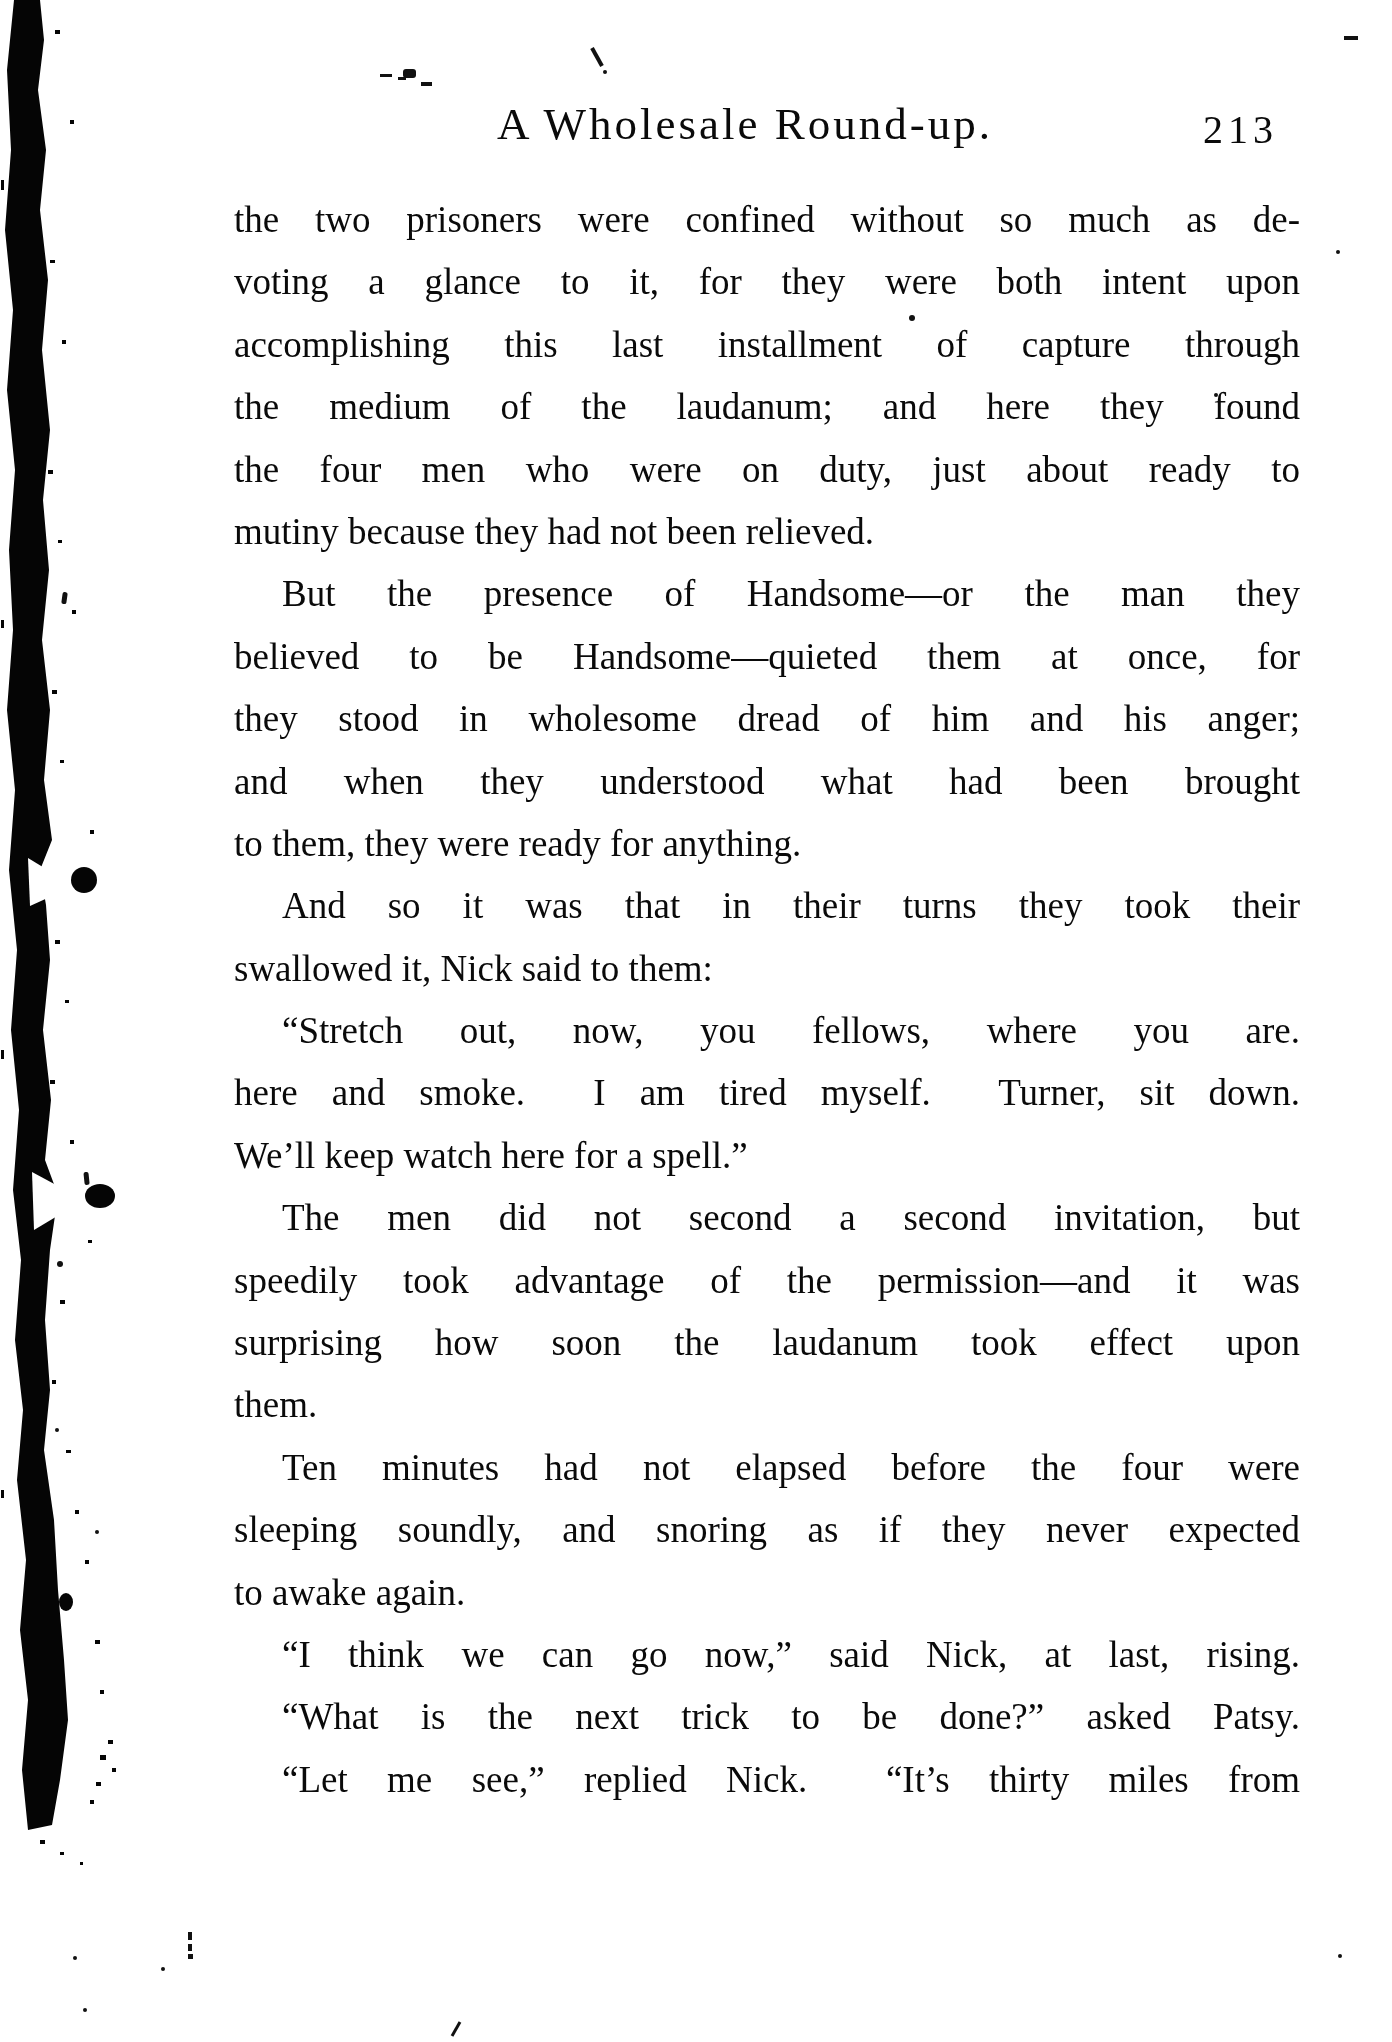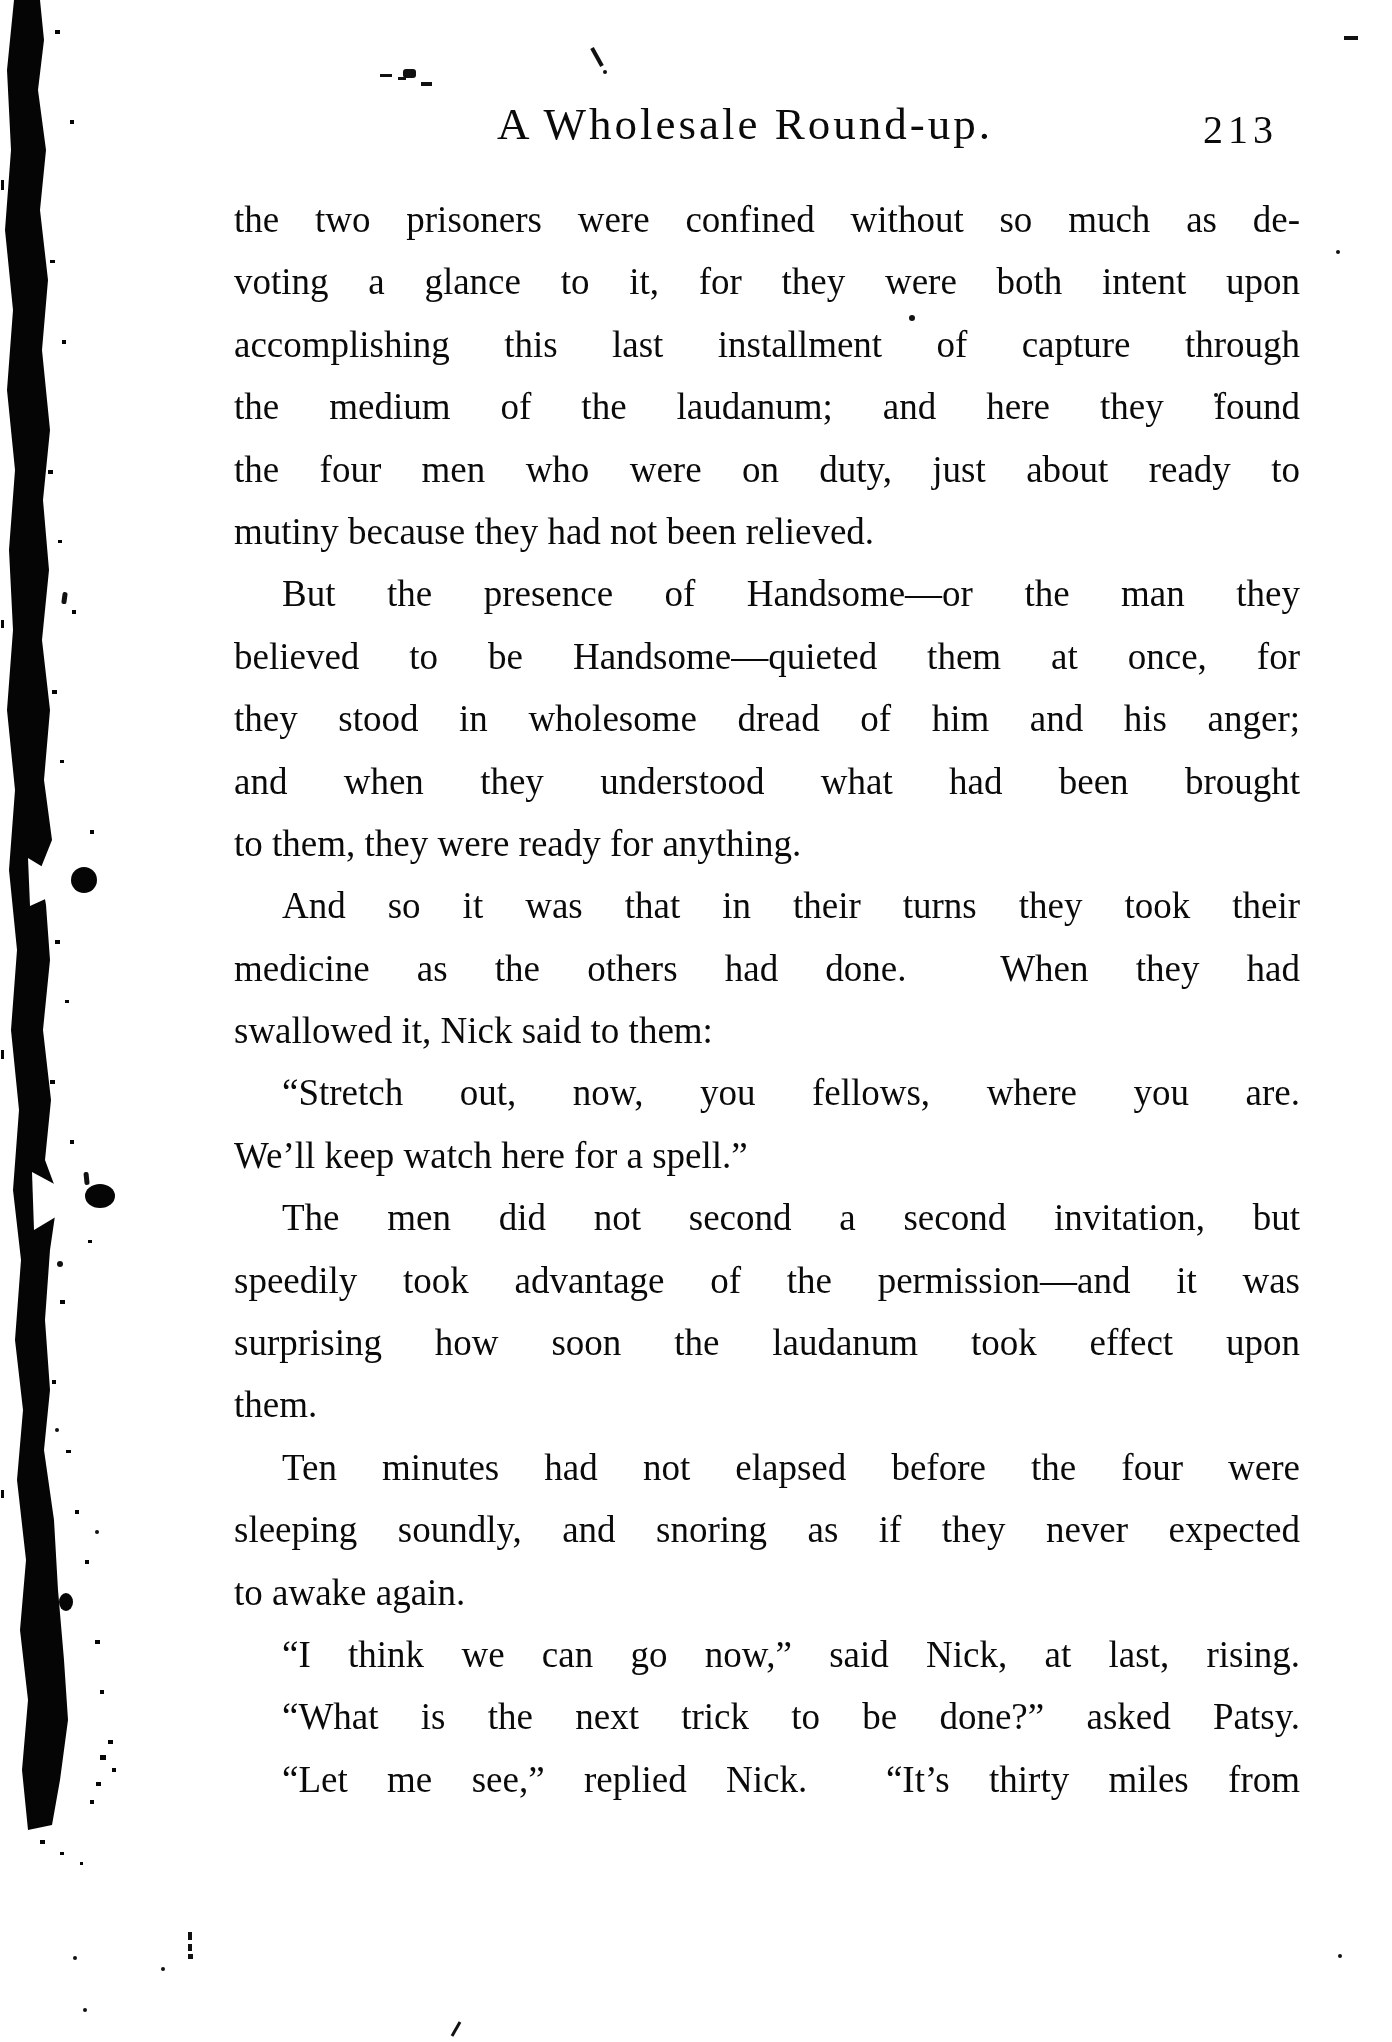--- a/index.html
+++ b/index.html
@@ -162,23 +162,23 @@
       <div class="line just">accomplishing this last installment of capture through</div>
       <div class="line just">the medium of the laudanum; and here they found</div>
       <div class="line just">the four men who were on duty, just about ready to</div>
       <div class="line">mutiny because they had not been relieved.</div>
       <div class="line just indent">But the presence of Handsome—or the man they</div>
       <div class="line just">believed to be Handsome—quieted them at once, for</div>
       <div class="line just">they stood in wholesome dread of him and his anger;</div>
       <div class="line just">and when they understood what had been brought</div>
       <div class="line">to them, they were ready for anything.</div>
       <div class="line just indent">And so it was that in their turns they took their</div>
-      <div class="line just">medicine as the others had done.&nbsp; When they had</div>
       <div class="line">swallowed it, Nick said to them:</div>
       <div class="line just indent">“Stretch out, now, you fellows, where you are.</div>
+      <div class="line just">here and smoke.&nbsp; I am tired myself.&nbsp; Turner, sit down.</div>
       <div class="line">We’ll keep watch here for a spell.”</div>
       <div class="line just indent">The men did not second a second invitation, but</div>
       <div class="line just">speedily took advantage of the permission—and it was</div>
       <div class="line just">surprising how soon the laudanum took effect upon</div>
       <div class="line">them.</div>
       <div class="line just indent">Ten minutes had not elapsed before the four were</div>
       <div class="line just">sleeping soundly, and snoring as if they never expected</div>
       <div class="line">to awake again.</div>
       <div class="line just indent">“I think we can go now,” said Nick, at last, rising.</div>
       <div class="line just indent">“What is the next trick to be done?” asked Patsy.</div>

